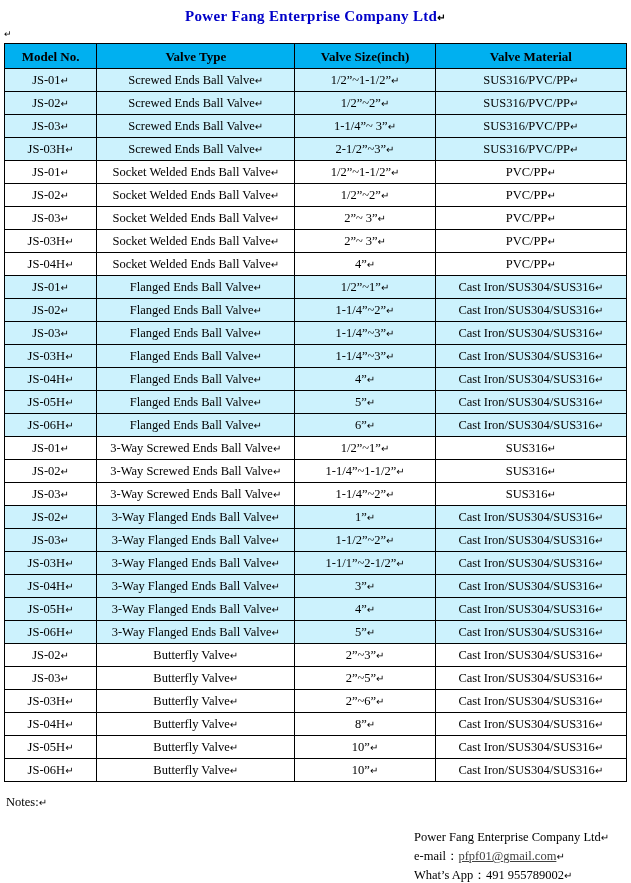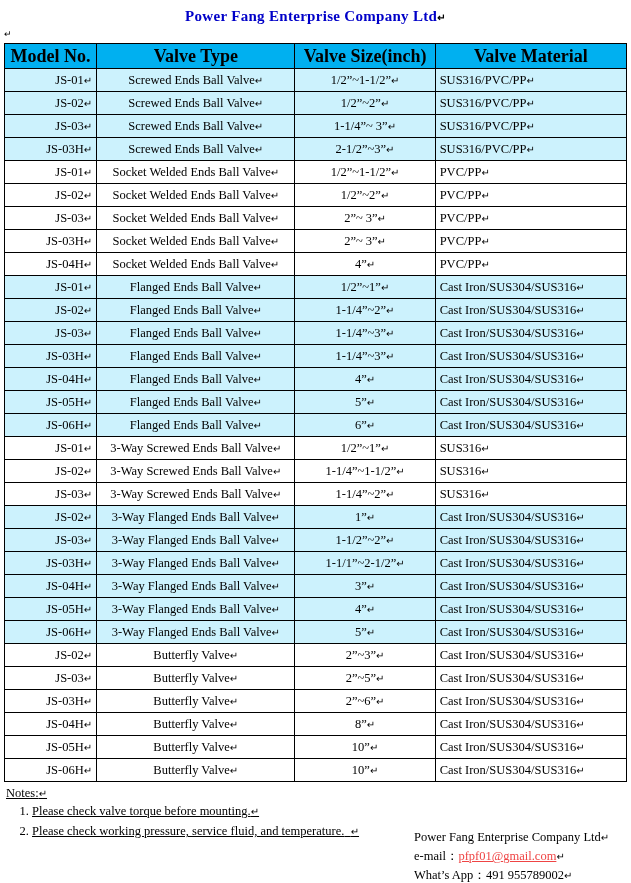--- a/index.html
+++ b/index.html
@@ -62,38 +62,37 @@
     padding: 1px 4px;
     height: 20px;
     line-height: 17px;
     white-space: nowrap;
     overflow: hidden;
   }
   table.chart th {
     background: #00b0f0;
     text-align: center;
     font-weight: bold;
-    font-size: 18px;
+    font-size: 13px;
     height: 22px;
   }
   col.c0 { width: 92px; }
   col.c1 { width: 198px; }
   col.c2 { width: 140px; }
   col.c3 { width: 191px; }
-  td.model { text-align: right; padding-left: 8px; }
+  td.model { text-align: center; padding-left: 8px; }
   td.vtype { text-align: center; padding-left: 6px; }
   td.vsize { text-align: center; }
-  td.vmat  { text-align: left; padding-left: 6px; }
+  td.vmat  { text-align: center; padding-left: 6px; }
   tr.hl td { background: #ccf2fd; }
   tr.plain td { background: #ffffff; }
   .notes {
-    margin-top: 4px;
+    margin-top: 13px;
     margin-left: 6px;
     font-size: 12.5px;
-    text-decoration: underline;
   }
   .notes .note-head {
     font-size: 12.5px;
     margin-bottom: 1px;
   }
   .notes ol {
     margin: 0;
     padding-left: 26px;
   }
   .notes li {
@@ -103,21 +102,21 @@
   }
   .footer {
     position: absolute;
     left: 414px;
     top: 820px;
     font-size: 12.5px;
     line-height: 19px;
   }
   .footer .line { white-space: nowrap; }
   .email-link {
-    color: #ef4444;
+    color: #404040;
     text-decoration: underline;
   }
   .pilcrow { font-size: 10px; color: #000; }
 </style>
 </head>
 <body>
 
 <div class="page">
 
   <div class="doc-title">
@@ -330,28 +329,20 @@
           <td class="vsize"><span>10”</span><span class="pilcrow">↵</span></td>
           <td class="vmat"><span>Cast Iron/SUS304/SUS316</span><span class="pilcrow">↵</span></td>
         </tr>
       </tbody>
   </table>
 
   <div class="notes">
     <div class="note-head">
       <span>Notes:</span><span class="pilcrow">↵</span>
     </div>
-    <ol>
-      <li>
-        <span>Please check valve torque before mounting.</span><span class="pilcrow">↵</span>
-      </li>
-      <li>
-        <span>Please check working pressure, service fluid, and temperature.</span>&nbsp;&nbsp;<span class="pilcrow">↵</span>
-      </li>
-    </ol>
   </div>
 
   <div class="footer">
     <div class="line">
       <span>Power Fang Enterprise Company Ltd</span><span class="pilcrow">↵</span>
     </div>
     <div class="line">
       <span>e-mail：</span><a class="email-link" href="#">pfpf01@gmail.com</a><span class="pilcrow">↵</span>
     </div>
     <div class="line">

